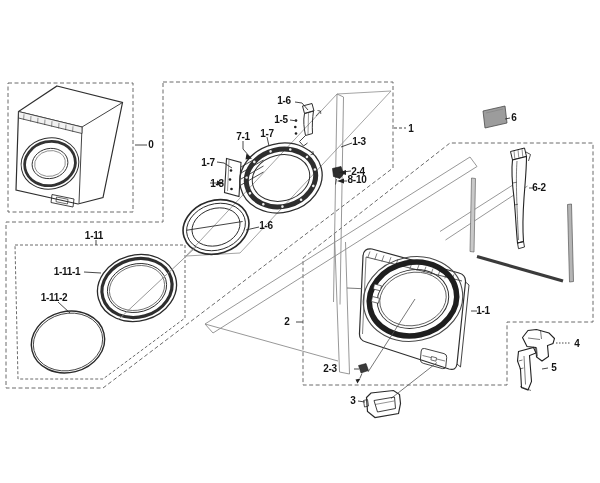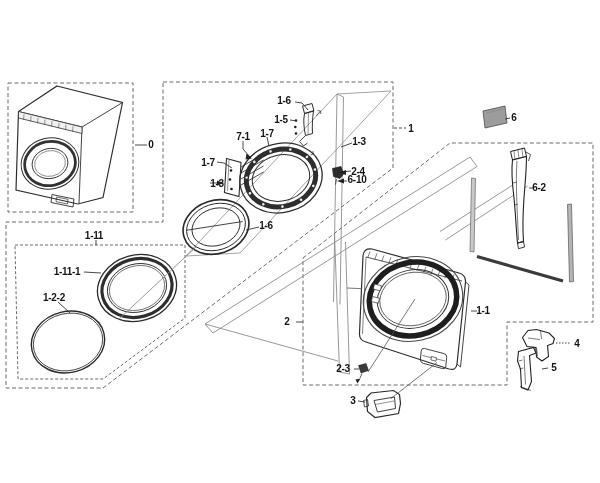--- a/index.html
+++ b/index.html
@@ -238,25 +238,25 @@
   <span class="callout" style="left:411px;top:129px">1</span>
   <span class="callout" style="left:243px;top:137px">7-1</span>
   <span class="callout" style="left:359px;top:142px">1-3</span>
   <span class="callout" style="left:217px;top:184px">1-3</span>
   <span class="callout" style="left:358px;top:172px">2-4</span>
   <span class="callout" style="left:281px;top:120px">1-5</span>
   <span class="callout" style="left:284px;top:101px">1-6</span>
   <span class="callout" style="left:208px;top:163px">1-7</span>
   <span class="callout" style="left:267px;top:134px">1-7</span>
   <span class="callout" style="left:266px;top:226px">1-6</span>
-  <span class="callout" style="left:357px;top:180px">6-10</span>
+  <span class="callout" style="left:357px;top:180px">8-10</span>
   <span class="callout" style="left:94px;top:236px">1-11</span>
   <span class="callout" style="left:67px;top:272px">1-11-1</span>
-  <span class="callout" style="left:54px;top:298px">1-2-2</span>
+  <span class="callout" style="left:54px;top:298px">1-11-2</span>
   <span class="callout" style="left:287px;top:322px">2</span>
   <span class="callout" style="left:483px;top:311px">1-1</span>
   <span class="callout" style="left:539px;top:188px">6-2</span>
-  <span class="callout" style="left:343px;top:369px">2-3</span>
+  <span class="callout" style="left:330px;top:369px">2-3</span>
   <span class="callout" style="left:353px;top:401px">3</span>
   <span class="callout" style="left:577px;top:344px">4</span>
   <span class="callout" style="left:554px;top:368px">5</span>
   <span class="callout" style="left:514px;top:118px">6</span>
 </div>
 
 </body></html>

